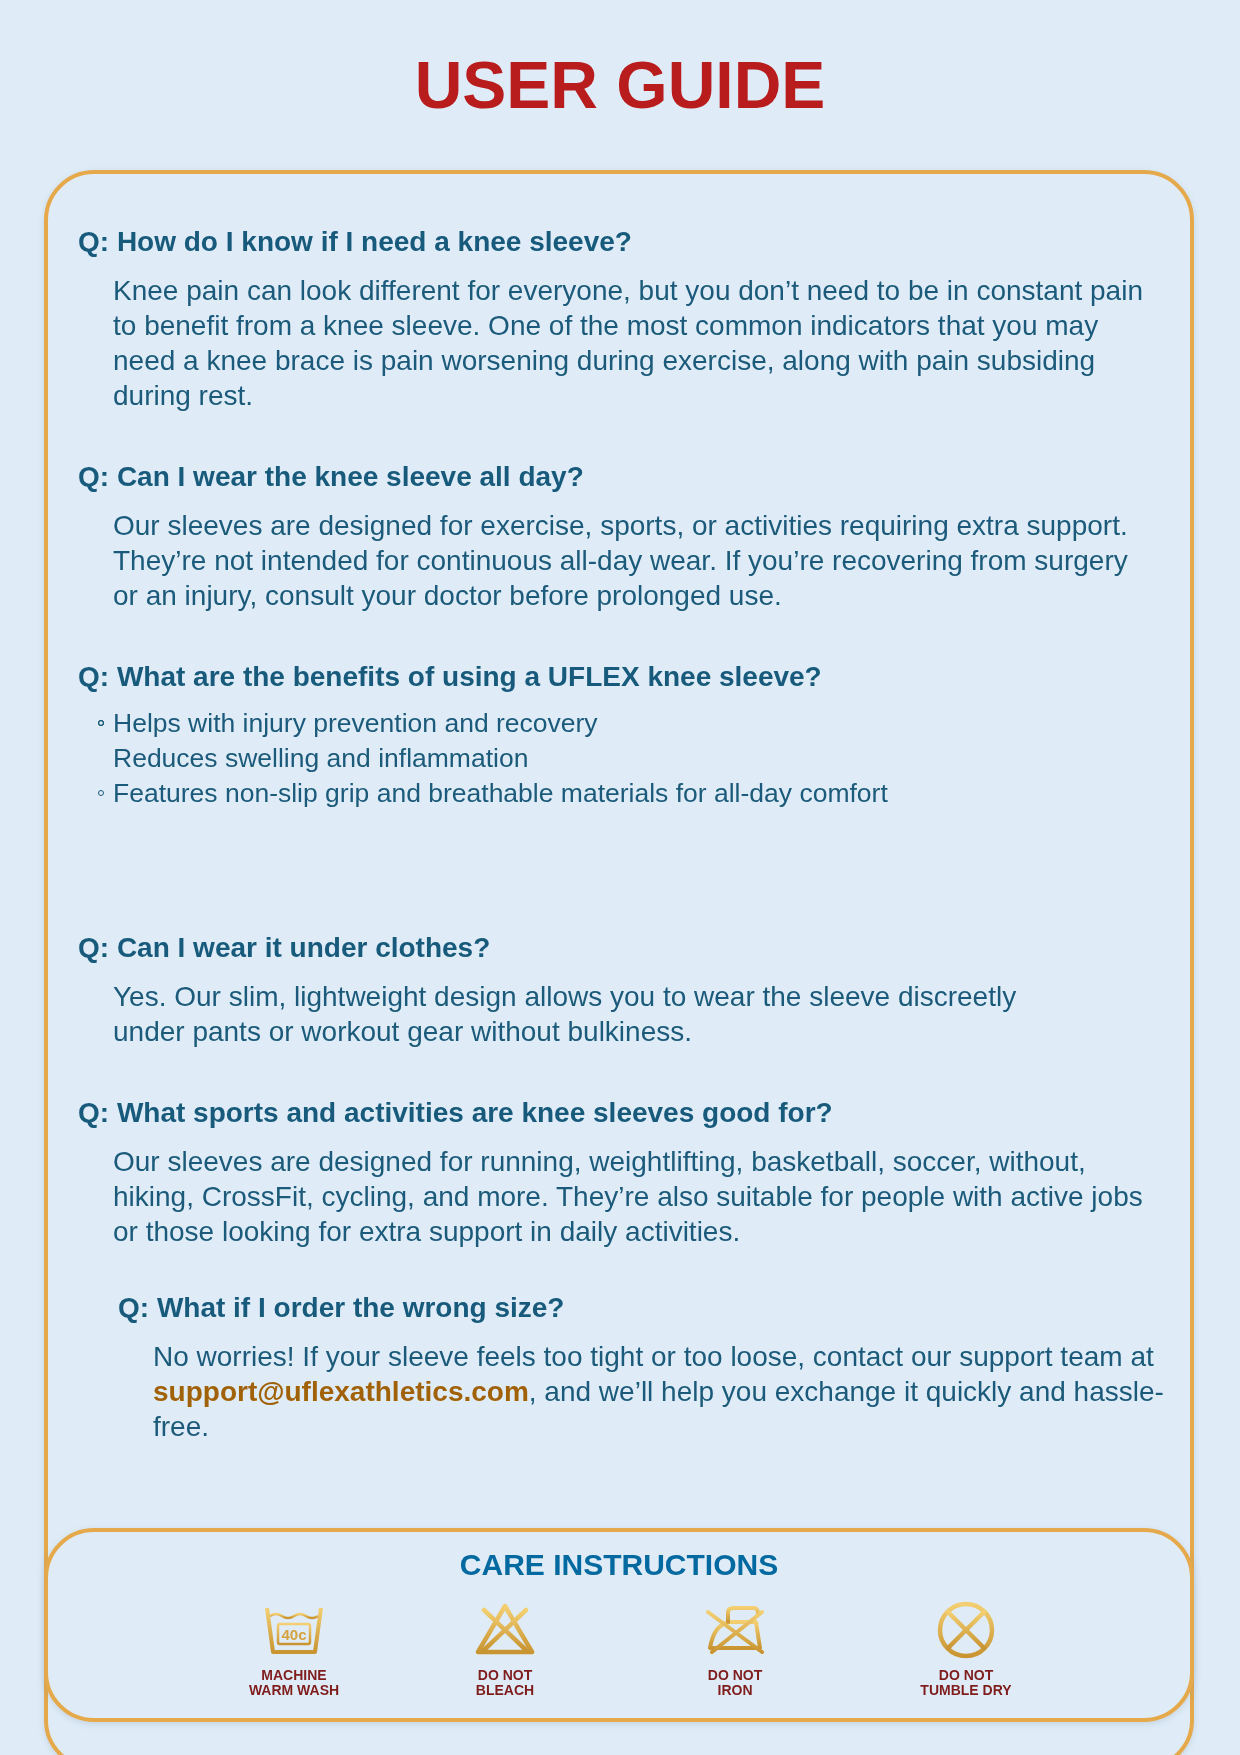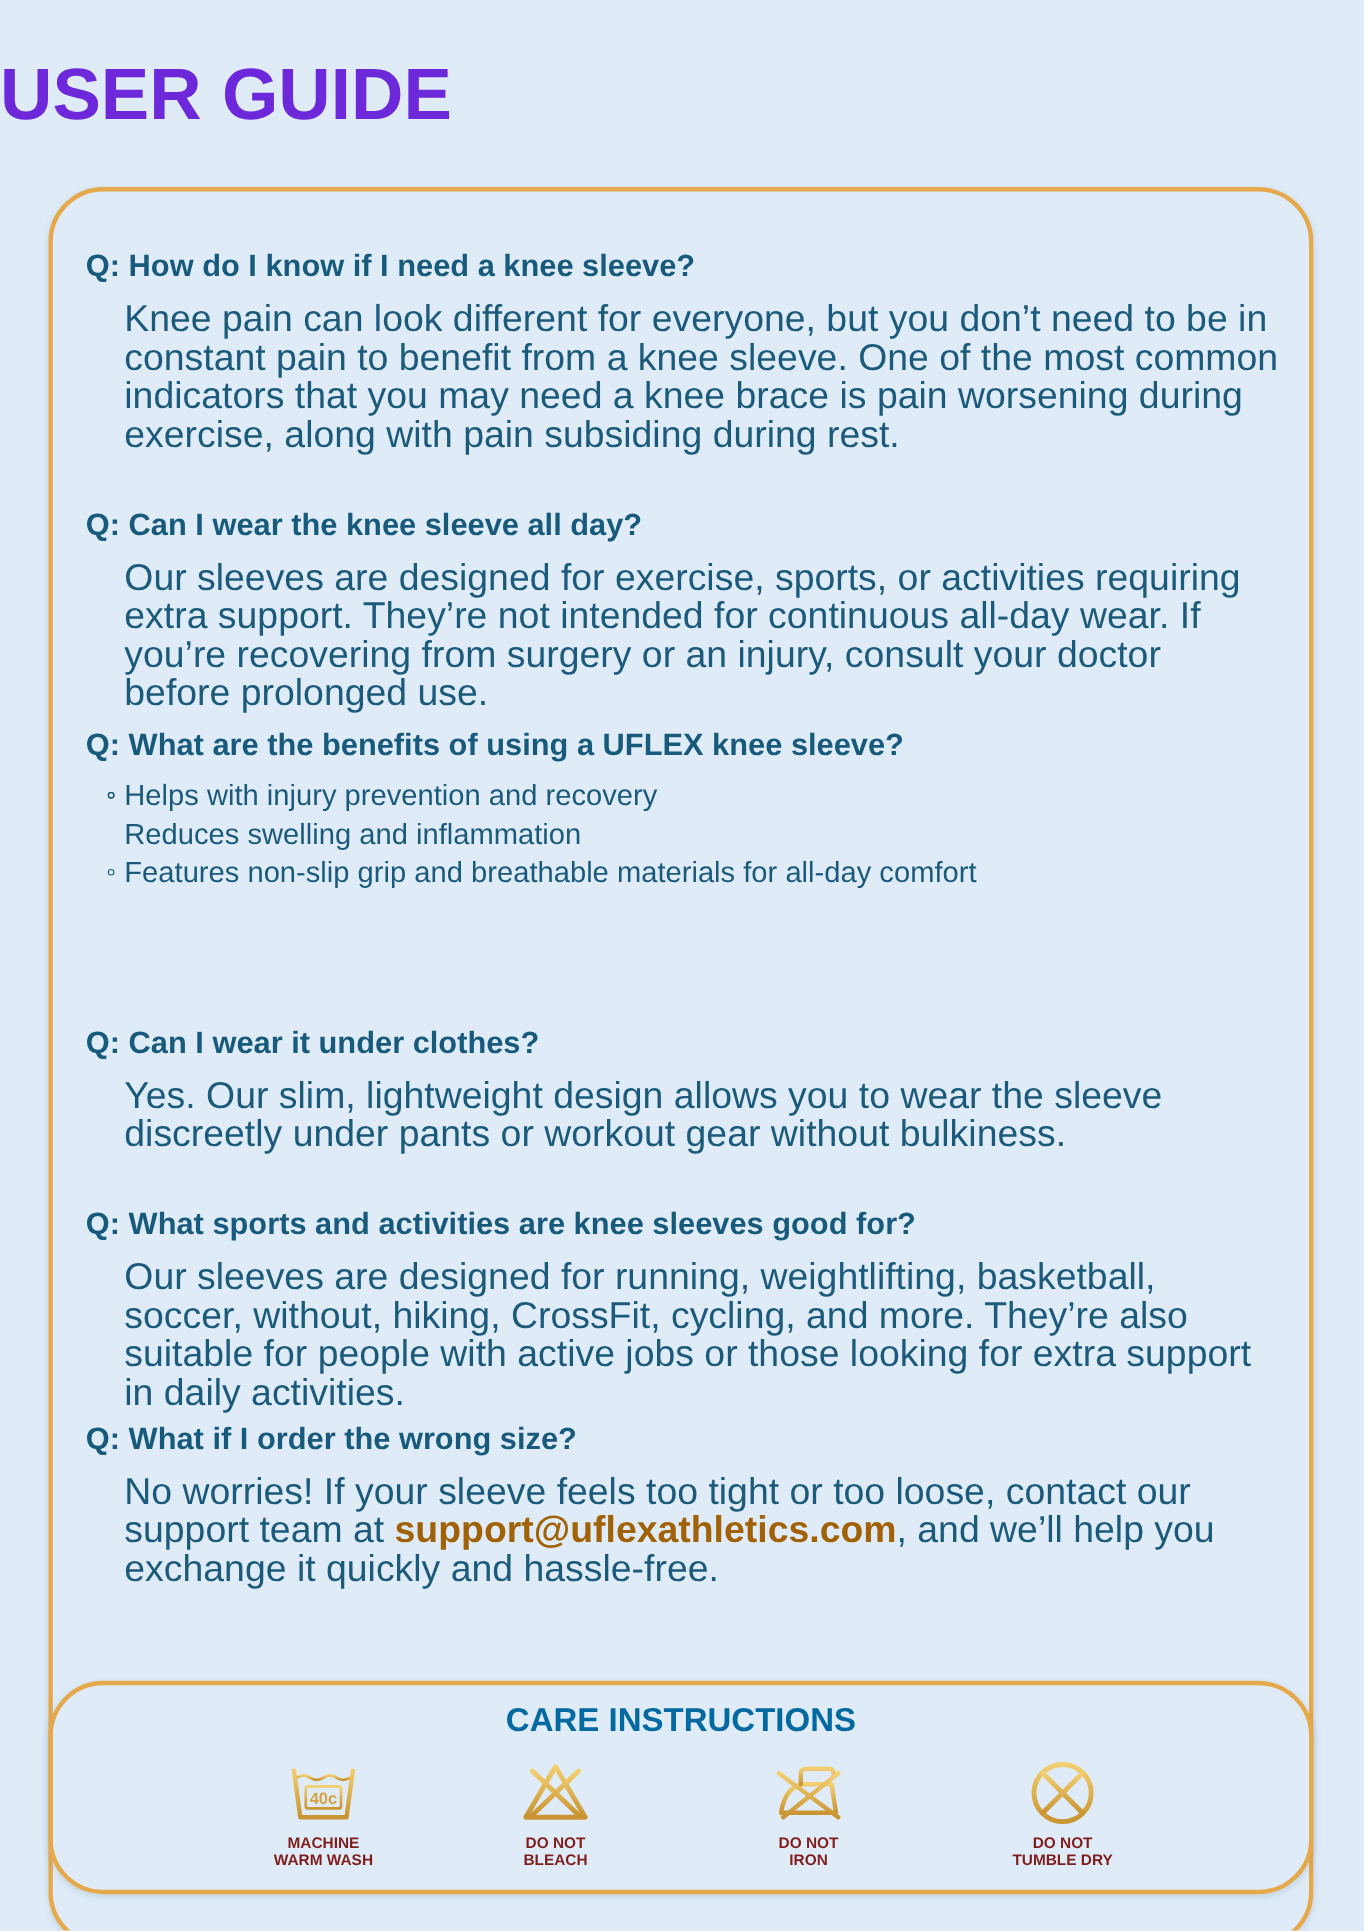--- a/index.html
+++ b/index.html
@@ -13,23 +13,24 @@
       font-family: "Liberation Sans", sans-serif;
       color: #175a7c;
       position: relative;
       overflow: hidden;
     }
     .page-title {
       position: absolute;
       top: 52px;
       left: 0;
       width: 1240px;
+      text-align: center;
       font-size: 66px;
       font-weight: bold;
-      color: #6d28d9;
+      color: #b91c1c;
       letter-spacing: 0px;
       margin: 0;
       line-height: 1;
     }
     .faq-box {
       position: absolute;
       left: 44px;
       top: 170px;
       width: 1150px;
       height: 1600px;
@@ -46,21 +47,21 @@
     .question {
       font-size: 28px;
       font-weight: bold;
       color: #175a7c;
       margin: 0;
       line-height: 34px;
       white-space: nowrap;
     }
     .answer {
       margin: 14px 0 0 35px;
-      font-size: 34px;
+      font-size: 28px;
       line-height: 35px;
       color: #1b5a7a;
     }
     .answer .email {
       color: #a16207;
       font-weight: bold;
     }
     .bullet-list {
       list-style: none;
       margin: 12px 0 0 0;
@@ -156,21 +157,21 @@
   <div class="faq-item" style="top:757px;">
     <h2 class="question">Q: Can I wear it under clothes?</h2>
     <p class="answer" style="width:980px;">Yes. Our slim, lightweight design allows you to wear the sleeve discreetly under pants or workout gear without bulkiness.</p>
   </div>
 
   <div class="faq-item" style="top:922px;">
     <h2 class="question">Q: What sports and activities are knee sleeves good for?</h2>
     <p class="answer" style="width:1030px;">Our sleeves are designed for running, weightlifting, basketball, soccer, without, hiking, CrossFit, cycling, and more. They’re also suitable for people with active jobs or those looking for extra support in daily activities.</p>
   </div>
 
-  <div class="faq-item" style="top:1117px;">
+  <div class="faq-item" style="top:1117px;margin-left:40px;">
     <h2 class="question">Q: What if I order the wrong size?</h2>
     <p class="answer" style="width:1050px;">
       <span>No worries! If your sleeve feels too tight or too loose, contact our support team at </span><a class="email">support@uflexathletics.com</a><span>, and we’ll help you exchange it quickly and hassle-free.</span>
     </p>
   </div>
 
 </section>
 
 <section class="care-box">
   <h2 class="care-title">CARE INSTRUCTIONS</h2>

